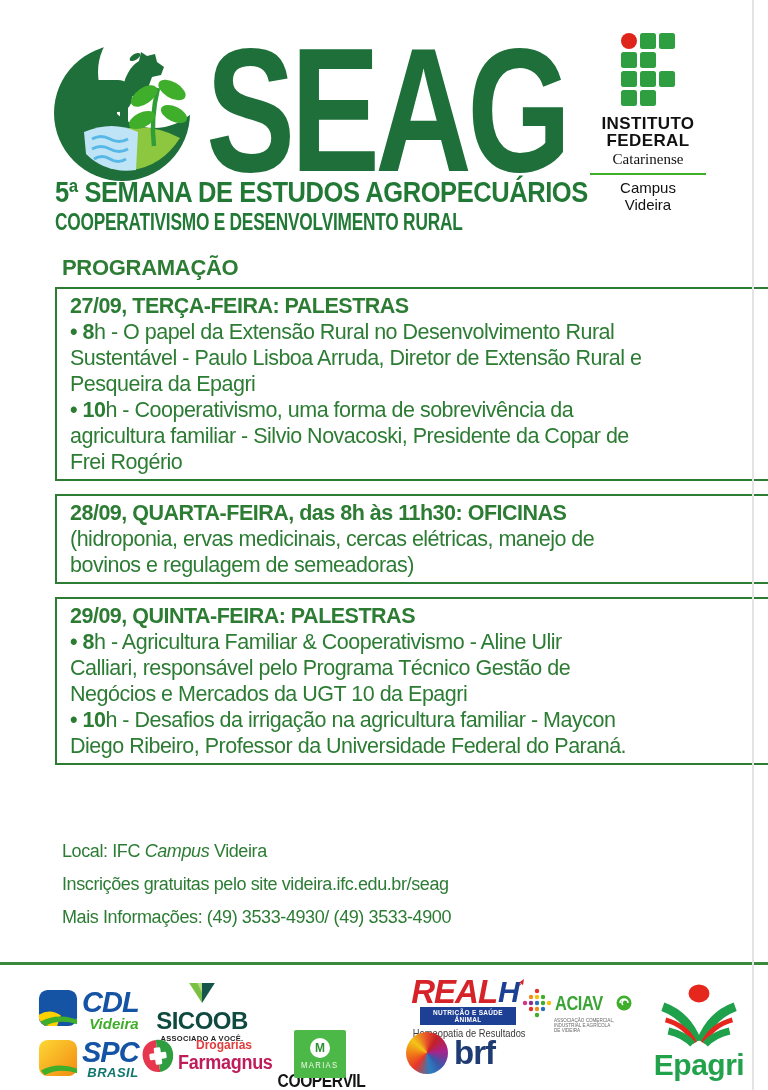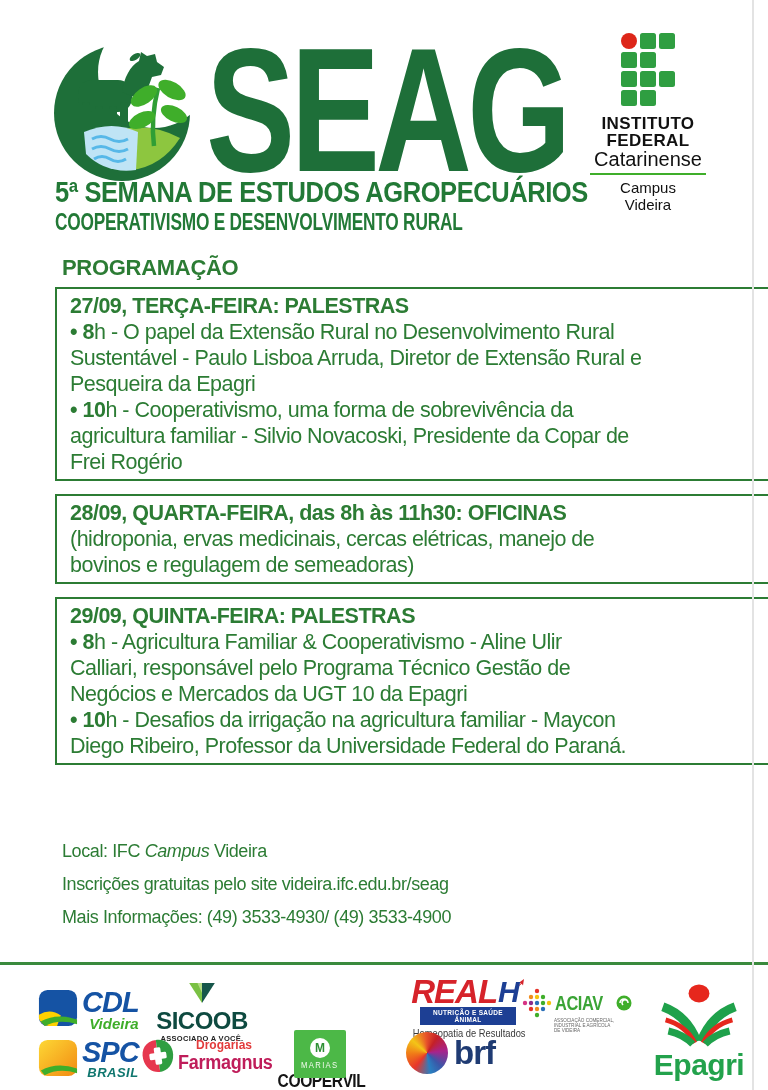--- a/index.html
+++ b/index.html
@@ -18,21 +18,21 @@
   .title2{left:55px;top:208px;font-size:24px;font-weight:700;color:#227936;
           transform:scaleX(.72);transform-origin:left top;white-space:nowrap;letter-spacing:-.3px;}
 
   .if-block{left:580px;top:33px;width:136px;text-align:center;color:#111;}
   .if-grid{display:grid;grid-template-columns:repeat(3,16px);grid-auto-rows:16px;
            gap:3px;width:54px;margin:0 auto 9px auto;}
   .if-cell{background:#2f9e41;border-radius:2.5px;}
   .if-cell.red{background:#dd2619;border-radius:50%;}
   .if-cell.empty{background:transparent;}
   .if-name{font-size:17px;font-weight:700;line-height:17px;letter-spacing:.4px;}
-  .if-cat{font-size:20px;line-height:20px;}
+  .if-cat{font-size:15px;line-height:20px;font-family:Liberation Serif, serif;}
   .if-divider{width:116px;height:2px;background:#3fae2a;margin:4px auto 4px auto;}
   .if-campus{font-size:15px;line-height:17px;}
 
   
   .prog-heading{left:62px;top:255px;font-size:22px;font-weight:700;color:#2c7c34;letter-spacing:-.3px;}
   .program-boxes{left:55px;top:287px;width:665px;}
   .day-box{box-sizing:border-box;width:741px;border:2px solid #2c7c34;padding:4px 13px;
            margin-bottom:13px;color:#2c7c34;}
   .day-line{font-size:21.5px;line-height:26px;letter-spacing:-.5px;white-space:pre-line;}
   .day-heading{font-weight:700;}

